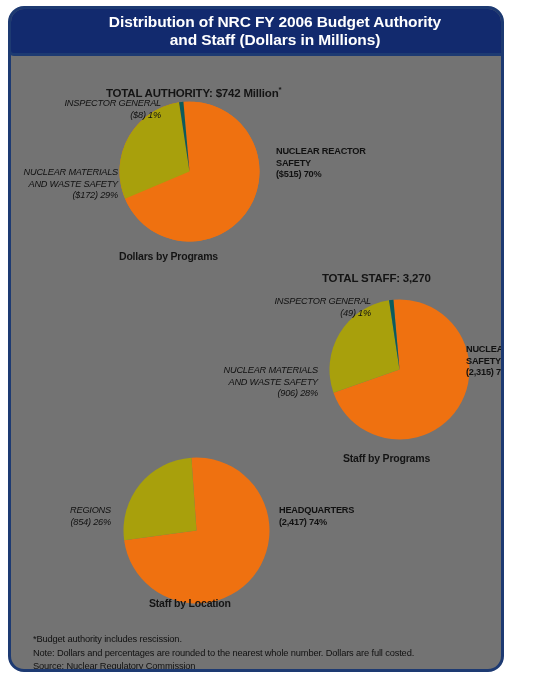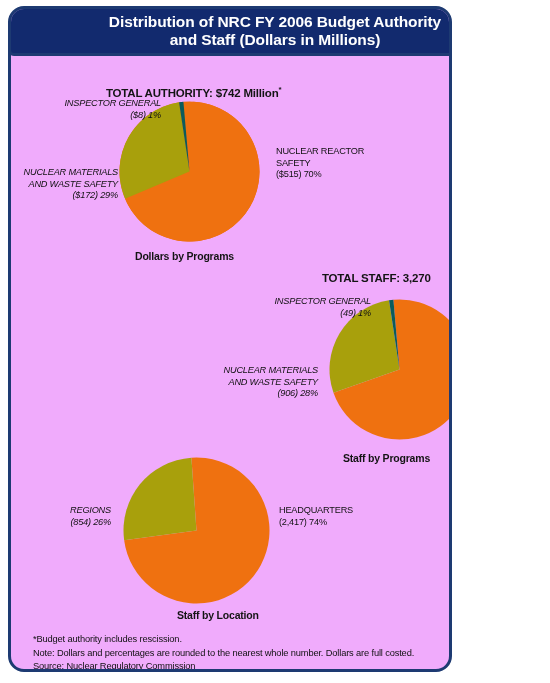--- a/index.html
+++ b/index.html
@@ -5,25 +5,25 @@
   html,body{margin:0;padding:0;}
   body{
     width:550px;height:683px;
     background:#ffffff;
     font-family:"Liberation Sans", sans-serif;
     overflow:hidden;
   }
   #frame{
     position:absolute;
     left:8px;top:6px;
-    width:444px;height:666px;
+    width:496px;height:666px;
     box-sizing:border-box;
     border:3px solid #1d3a72;
     border-radius:16px;
-    background:#f0abfc;
+    background:#737373;
     overflow:hidden;
   }
   #titlebar{
     position:absolute;
     left:-3px;top:-3px;
     width:534px;
     height:50px;
     background:#122a6e;
     border:3px solid #1d3a72;
     border-radius:16px 16px 6px 6px;
@@ -59,21 +59,21 @@
   }
   .lbl{
     position:absolute;
     font-size:9.2px;
     color:#111111;
     line-height:11.5px;
     letter-spacing:-0.2px;
     white-space:nowrap;
   }
   .lbl.right{text-align:right;font-style:italic;}
-  .lbl.left{text-align:left;}
+  .lbl.left{text-align:left;font-weight:bold;}
   .pie{position:absolute;}
   #notes{
     position:absolute;
     left:22px;
     top:624px;
     width:470px;
     font-size:9.3px;
     line-height:13.5px;
     color:#111111;
     letter-spacing:-0.15px;
@@ -122,21 +122,21 @@
       <span>AND WASTE SAFETY</span><br>
       <span>($172) 29%</span>
     </div>
 
     <div class="lbl left" style="left:265px;top:137px;">
       <span>NUCLEAR REACTOR</span><br>
       <span>SAFETY</span><br>
       <span>($515) 70%</span>
     </div>
 
-    <div class="caption" style="left:124px;top:241px;">Dollars by Programs</div>
+    <div class="caption" style="left:108px;top:241px;">Dollars by Programs</div>
   </div>
 
   <div class="chartblock">
 
     <div class="heading" style="left:311px;top:261px;">
       <span>TOTAL STAFF: 3,270</span><sup></sup>
     </div>
 
     <svg class="pie" style="left:318px;top:290px;" width="141" height="141" viewBox="0 0 141 141">
       <g>
@@ -180,21 +180,21 @@
     <div class="lbl right" style="left:0px;top:496px;width:100px;">
       <span>REGIONS</span><br>
       <span>(854) 26%</span>
     </div>
 
     <div class="lbl left" style="left:268px;top:496px;">
       <span>HEADQUARTERS</span><br>
       <span>(2,417) 74%</span>
     </div>
 
-    <div class="caption" style="left:138px;top:600px;margin-left:28px;">Staff by Location</div>
+    <div class="caption" style="left:138px;top:588px;">Staff by Location</div>
   </div>
 
   <div id="notes">
     <div>*Budget authority includes rescission.</div>
     <div>Note: Dollars and percentages are rounded to the nearest whole number. Dollars are full costed.</div>
     <div>Source: Nuclear Regulatory Commission</div>
   </div>
 
 </div>
 

